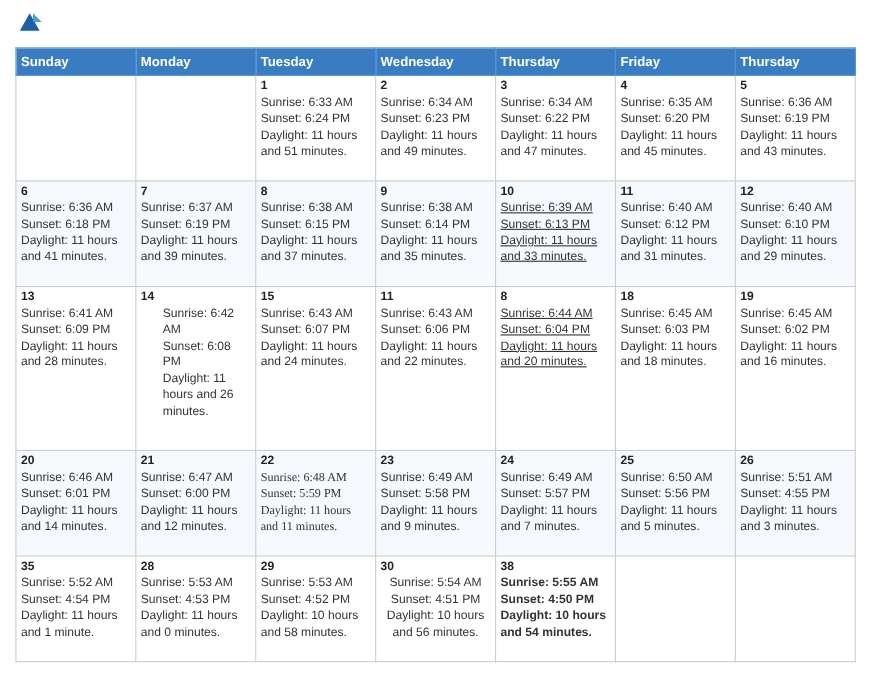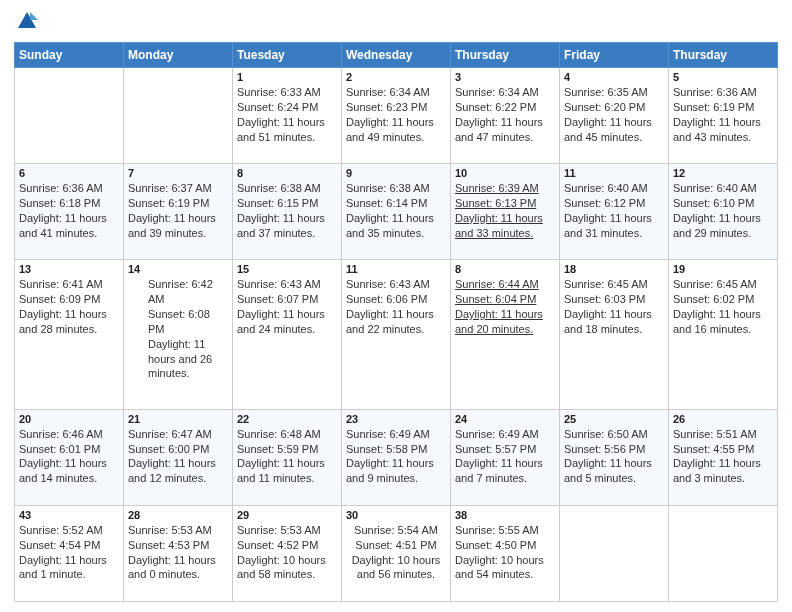--- a/index.html
+++ b/index.html
@@ -265,21 +265,21 @@
 Daylight: 11 hours and 14 minutes.</div>
           </td>
           <td>
             <span class="day-num">21</span>
             <div class="day-detail" style="white-space: pre-line;">Sunrise: 6:47 AM
 Sunset: 6:00 PM
 Daylight: 11 hours and 12 minutes.</div>
           </td>
           <td>
             <span class="day-num">22</span>
-            <div class="day-detail" style="white-space: pre-line;">Sunrise: 6:48 AM
+            <div class="day-detail" style="white-space: pre-line; font-family: Liberation Serif, serif;">Sunrise: 6:48 AM
 Sunset: 5:59 PM
 Daylight: 11 hours and 11 minutes.</div>
           </td>
           <td>
             <span class="day-num">23</span>
             <div class="day-detail" style="white-space: pre-line;">Sunrise: 6:49 AM
 Sunset: 5:58 PM
 Daylight: 11 hours and 9 minutes.</div>
           </td>
           <td>
@@ -296,21 +296,21 @@
           </td>
           <td>
             <span class="day-num">26</span>
             <div class="day-detail" style="white-space: pre-line;">Sunrise: 5:51 AM
 Sunset: 4:55 PM
 Daylight: 11 hours and 3 minutes.</div>
           </td>
         </tr>
         <tr>
           <td>
-            <span class="day-num">43</span>
+            <span class="day-num">35</span>
             <div class="day-detail" style="white-space: pre-line;">Sunrise: 5:52 AM
 Sunset: 4:54 PM
 Daylight: 11 hours and 1 minute.</div>
           </td>
           <td>
             <span class="day-num">28</span>
             <div class="day-detail" style="white-space: pre-line;">Sunrise: 5:53 AM
 Sunset: 4:53 PM
 Daylight: 11 hours and 0 minutes.</div>
           </td>
@@ -321,21 +321,21 @@
 Daylight: 10 hours and 58 minutes.</div>
           </td>
           <td>
             <span class="day-num">30</span>
             <div class="day-detail" style="white-space: pre-line; text-align: center;">Sunrise: 5:54 AM
 Sunset: 4:51 PM
 Daylight: 10 hours and 56 minutes.</div>
           </td>
           <td>
             <span class="day-num">38</span>
-            <div class="day-detail" style="white-space: pre-line;">Sunrise: 5:55 AM
+            <div class="day-detail" style="white-space: pre-line; font-weight: bold;">Sunrise: 5:55 AM
 Sunset: 4:50 PM
 Daylight: 10 hours and 54 minutes.</div>
           </td>
           <td class="empty"></td>
           <td class="empty"></td>
         </tr>
       </tbody>
   </table>
 </div>
 

